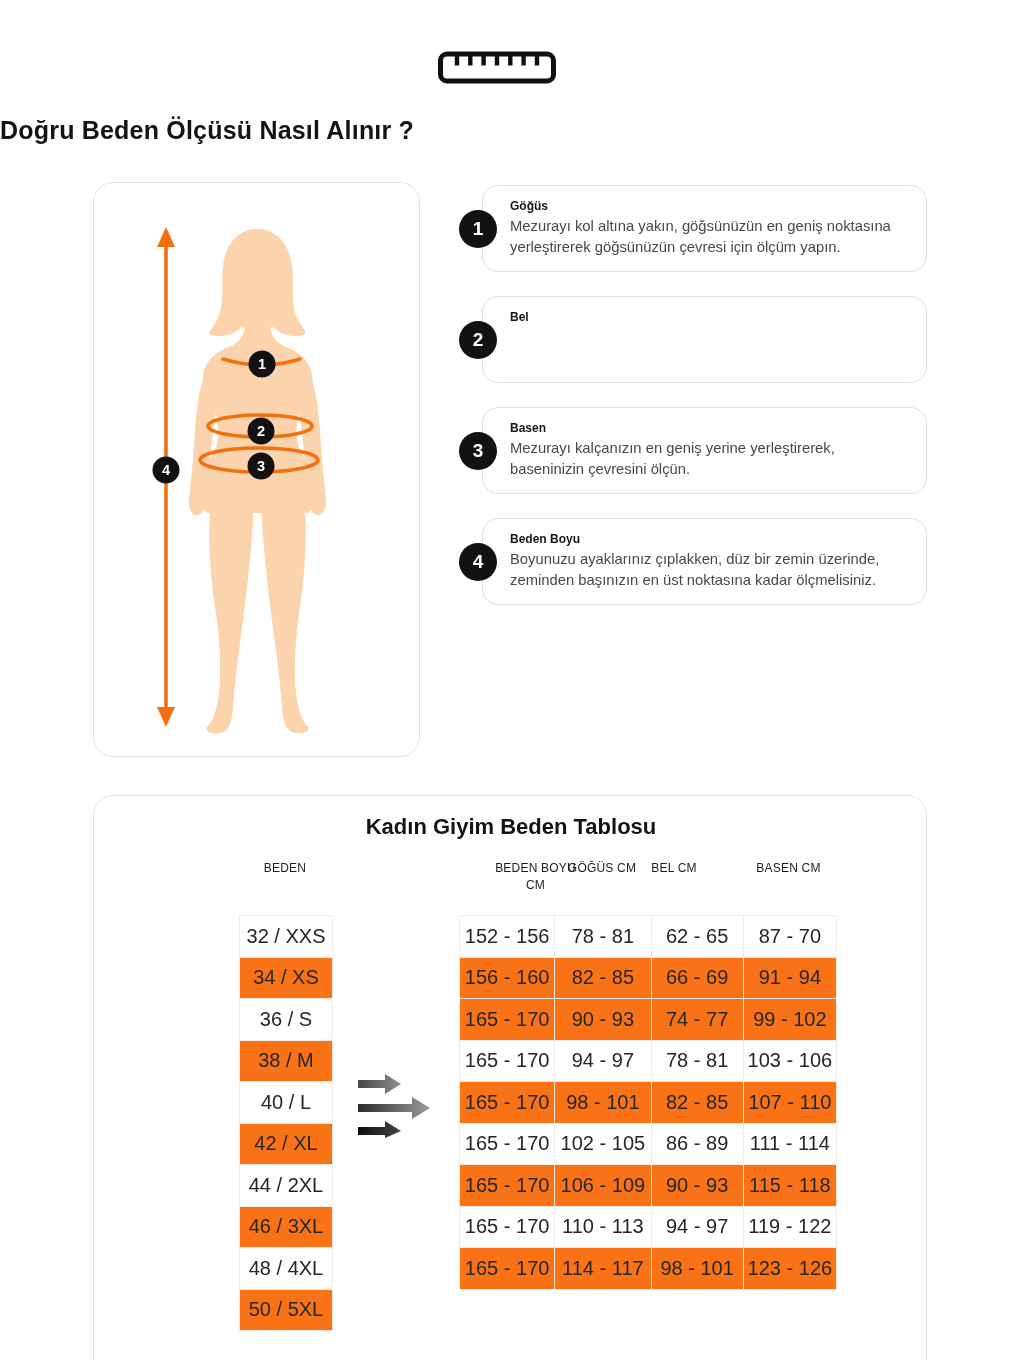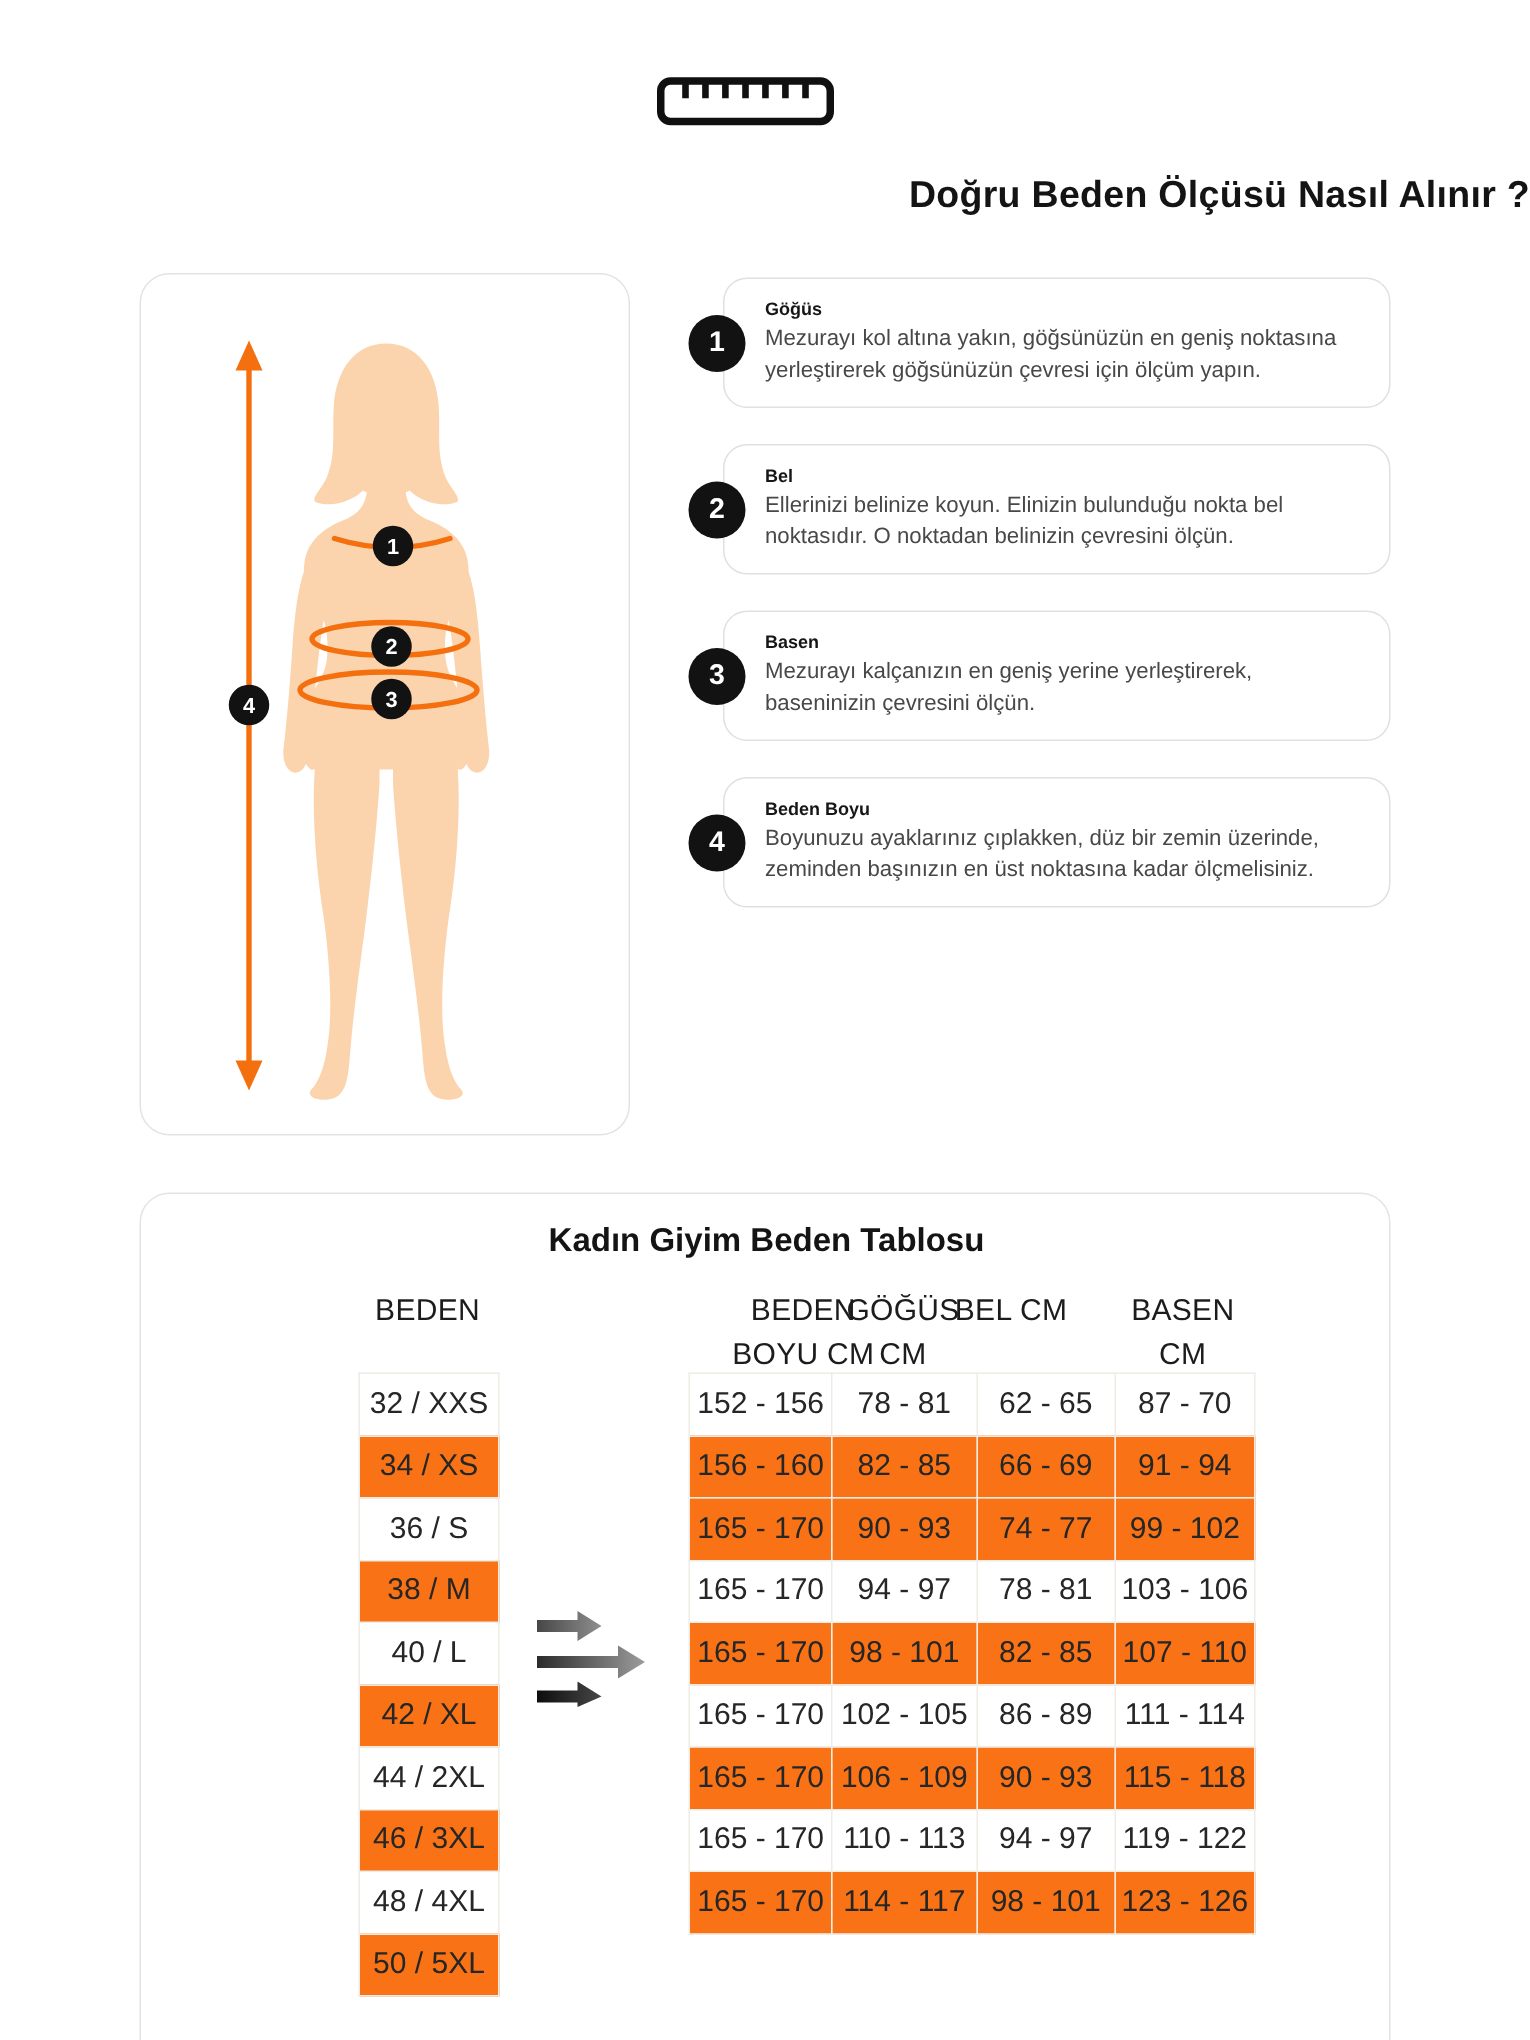--- a/index.html
+++ b/index.html
@@ -1,21 +1,21 @@
 <!DOCTYPE html>
 <html><head>
 <meta charset="utf-8">
 <style>
   html,body{margin:0;padding:0;background:#ffffff;}
   body{font-family:"Liberation Sans", sans-serif; color:#111;}
   .page{position:relative;width:1020px;height:1360px;background:#fff;overflow:hidden;margin:0 auto;}
 
   
   .ruler-wrap{position:absolute;left:437px;top:50px;width:120px;height:35px;}
-  .main-title{position:absolute;left:0;top:116px;width:1020px;text-align:right;
+  .main-title{position:absolute;left:0;top:116px;width:1020px;text-align:left;
     font-size:25px;font-weight:bold;color:#141414;letter-spacing:.2px;}
 
   
   .figure-panel{position:absolute;left:93px;top:182px;width:327px;height:575px;
     border:1px solid #e3e3e3;border-radius:20px;background:#fff;box-sizing:border-box;overflow:hidden;}
 
   
   .steps{position:absolute;left:482px;top:185px;width:445px;}
   .step-card{position:relative;box-sizing:border-box;width:445px;height:87px;margin-bottom:24px;
     border:1px solid #e0e0e0;border-radius:16px;background:#fff;
@@ -24,21 +24,21 @@
     width:38px;height:38px;border-radius:50%;background:#121212;color:#fff;
     display:flex;align-items:center;justify-content:center;font-size:19px;font-weight:bold;}
   .step-title{font-size:12px;font-weight:bold;color:#161616;margin:0 0 3px 0;}
   .step-desc{font-size:14.8px;line-height:1.42;color:#484848;margin:0;}
 
   
   .table-card{position:absolute;left:93px;top:795px;width:834px;height:615px;
     border:1px solid #e3e3e3;border-radius:20px;background:#fff;box-sizing:border-box;}
   .table-title{position:absolute;left:0;top:18px;width:834px;text-align:center;
     font-size:22px;font-weight:bold;color:#141414;}
-  .col-head{position:absolute;top:64px;text-align:center;font-size:20px;color:#1c1c1c;
+  .col-head{position:absolute;top:64px;text-align:center;font-size:12px;color:#1c1c1c;
     line-height:1.45;letter-spacing:.2px;}
   .head-size{left:145px;width:92px;}
   .head-height{left:365px;width:95px;margin-left:29px;}
   .head-chest{left:460px;width:96px;}
   .head-waist{left:534px;width:92px;}
   .head-hip{left:648px;width:93px;}
 
   table.sizes{border-collapse:collapse;table-layout:fixed;position:absolute;top:119px;
     font-size:20px;color:#262626;}
   table.sizes td{border:1px solid #f0ece4;height:40.5px;text-align:center;vertical-align:middle;
@@ -130,21 +130,20 @@
 
     <div class="step-card">
       <div class="step-badge">1</div>
       <p class="step-title">Göğüs</p>
       <p class="step-desc">Mezurayı kol altına yakın, göğsünüzün en geniş noktasına yerleştirerek göğsünüzün çevresi için ölçüm yapın.</p>
     </div>
 
     <div class="step-card">
       <div class="step-badge">2</div>
       <p class="step-title">Bel</p>
-      <p class="step-desc">Ellerinizi belinize koyun. Elinizin bulunduğu nokta bel noktasıdır. O noktadan belinizin çevresini ölçün.</p>
     </div>
 
     <div class="step-card">
       <div class="step-badge">3</div>
       <p class="step-title">Basen</p>
       <p class="step-desc">Mezurayı kalçanızın en geniş yerine yerleştirerek, baseninizin çevresini ölçün.</p>
     </div>
 
     <div class="step-card">
       <div class="step-badge">4</div>

